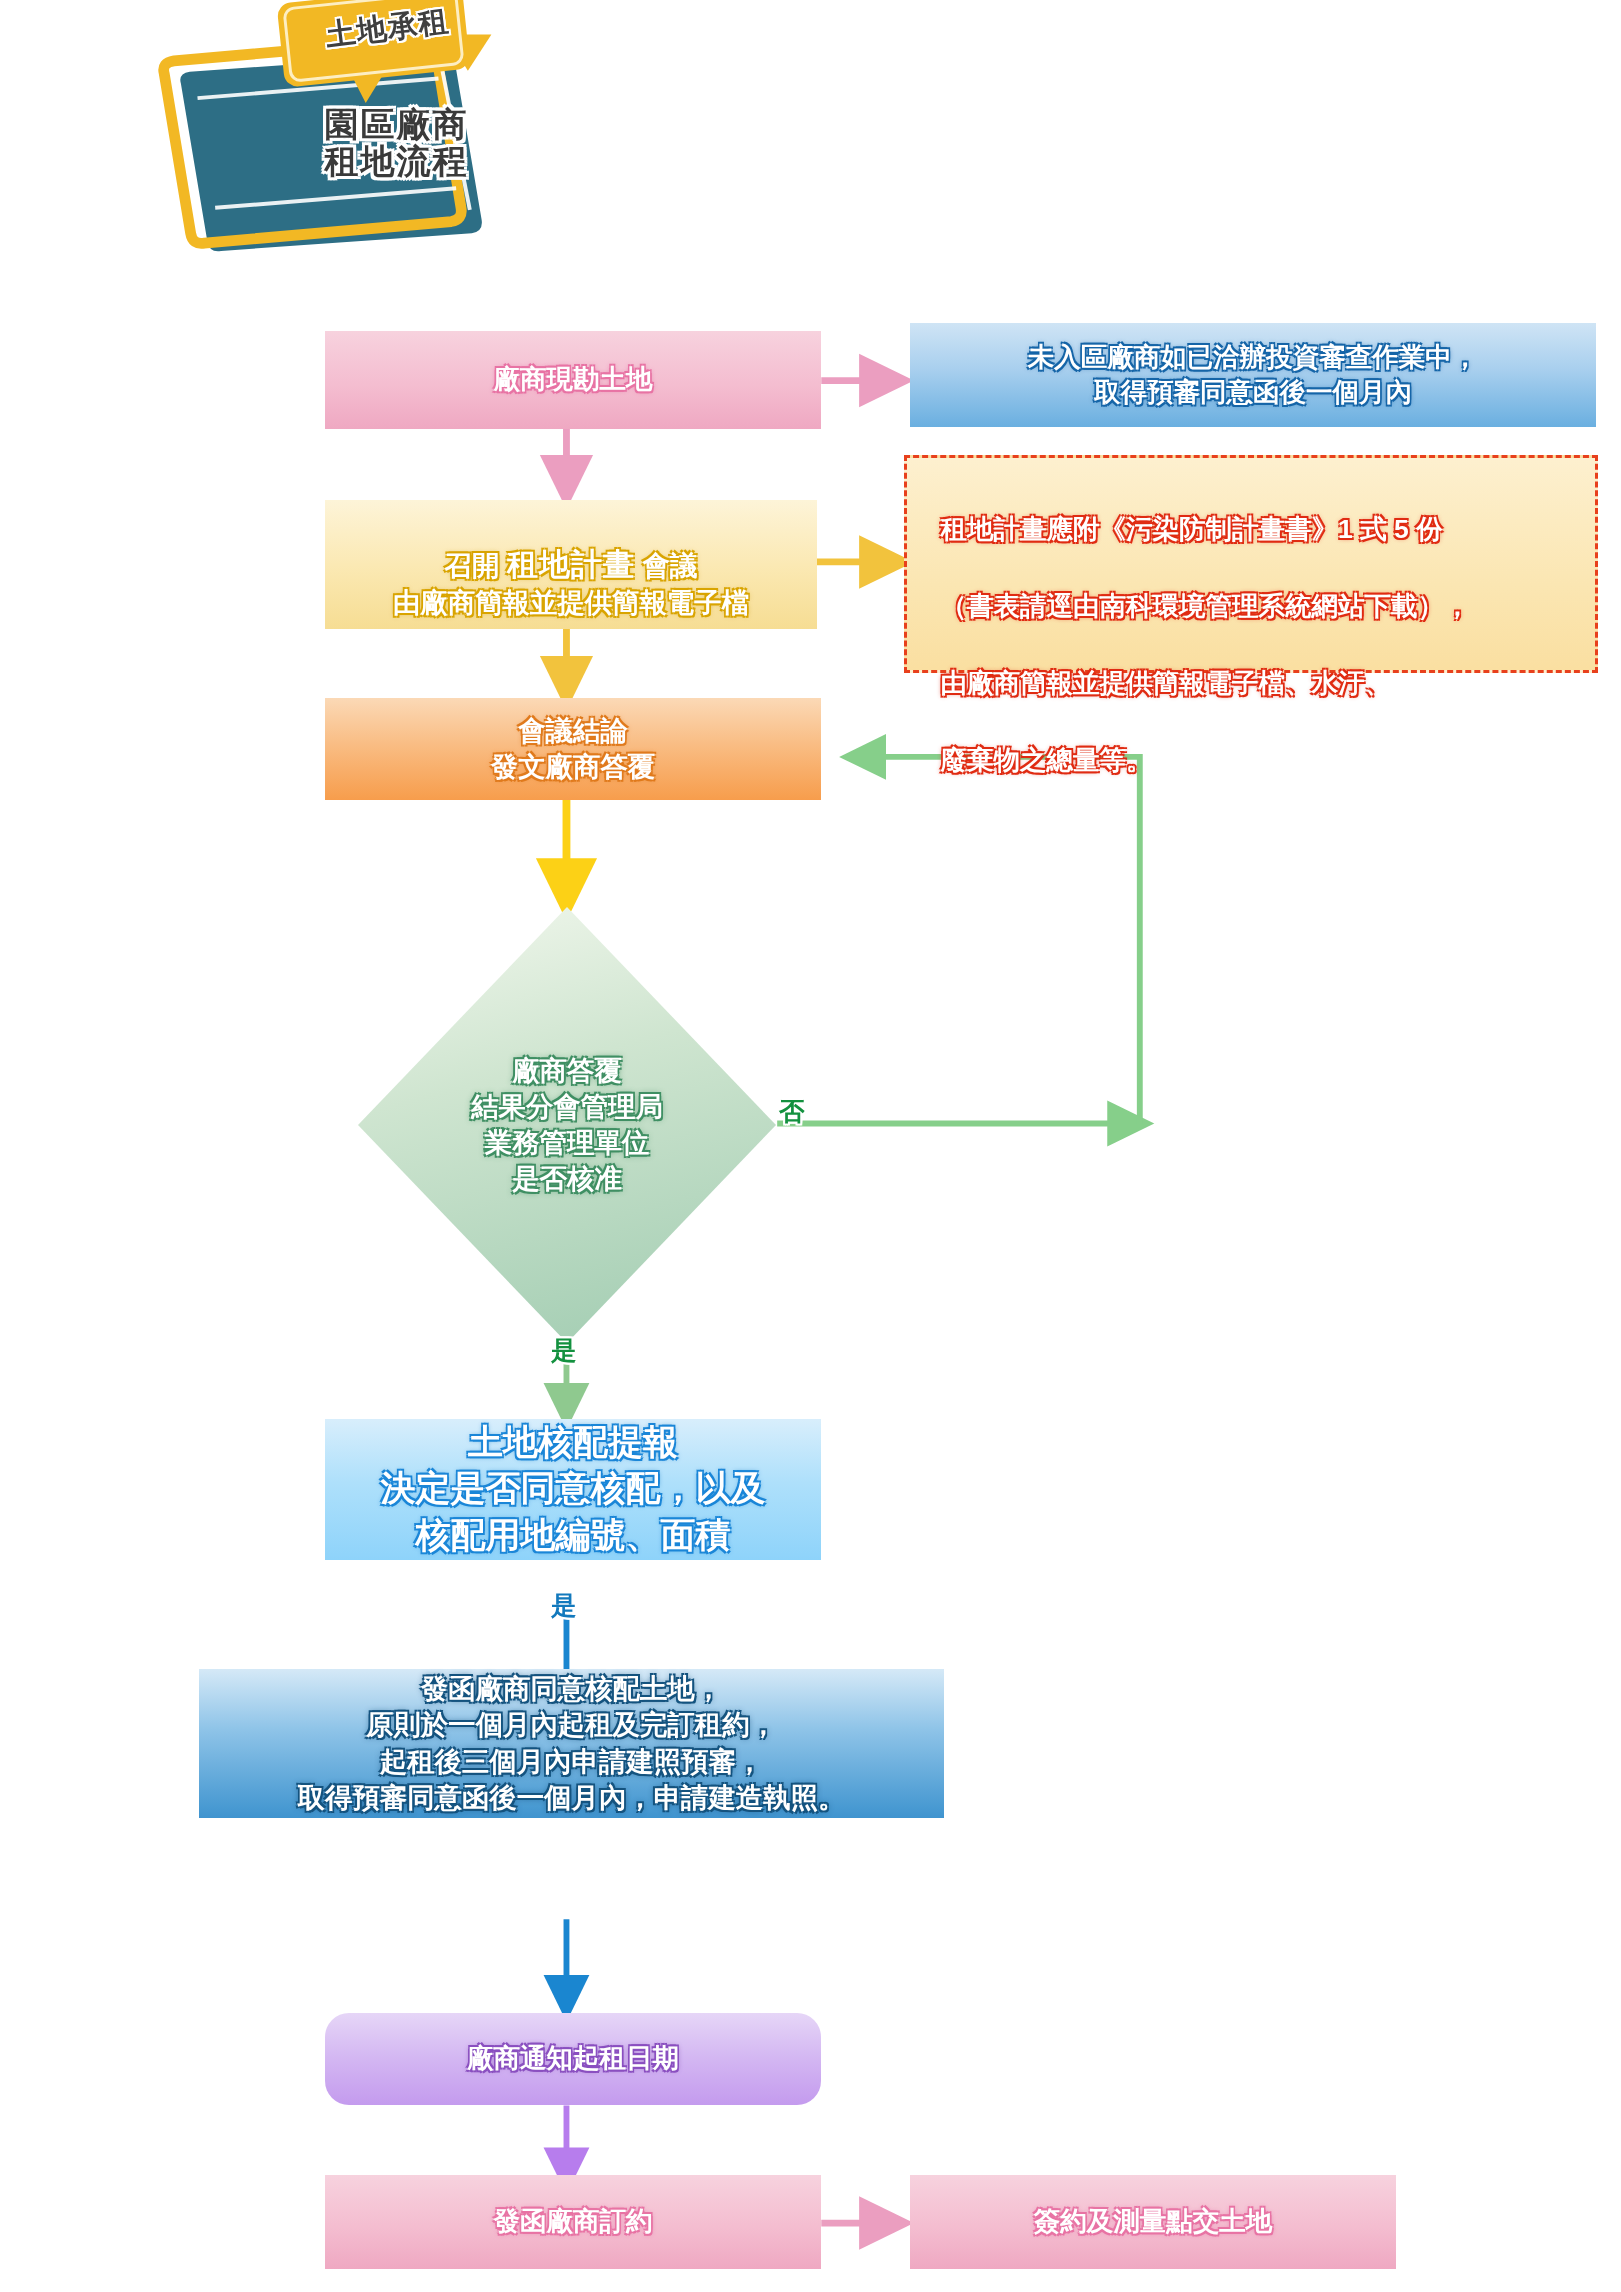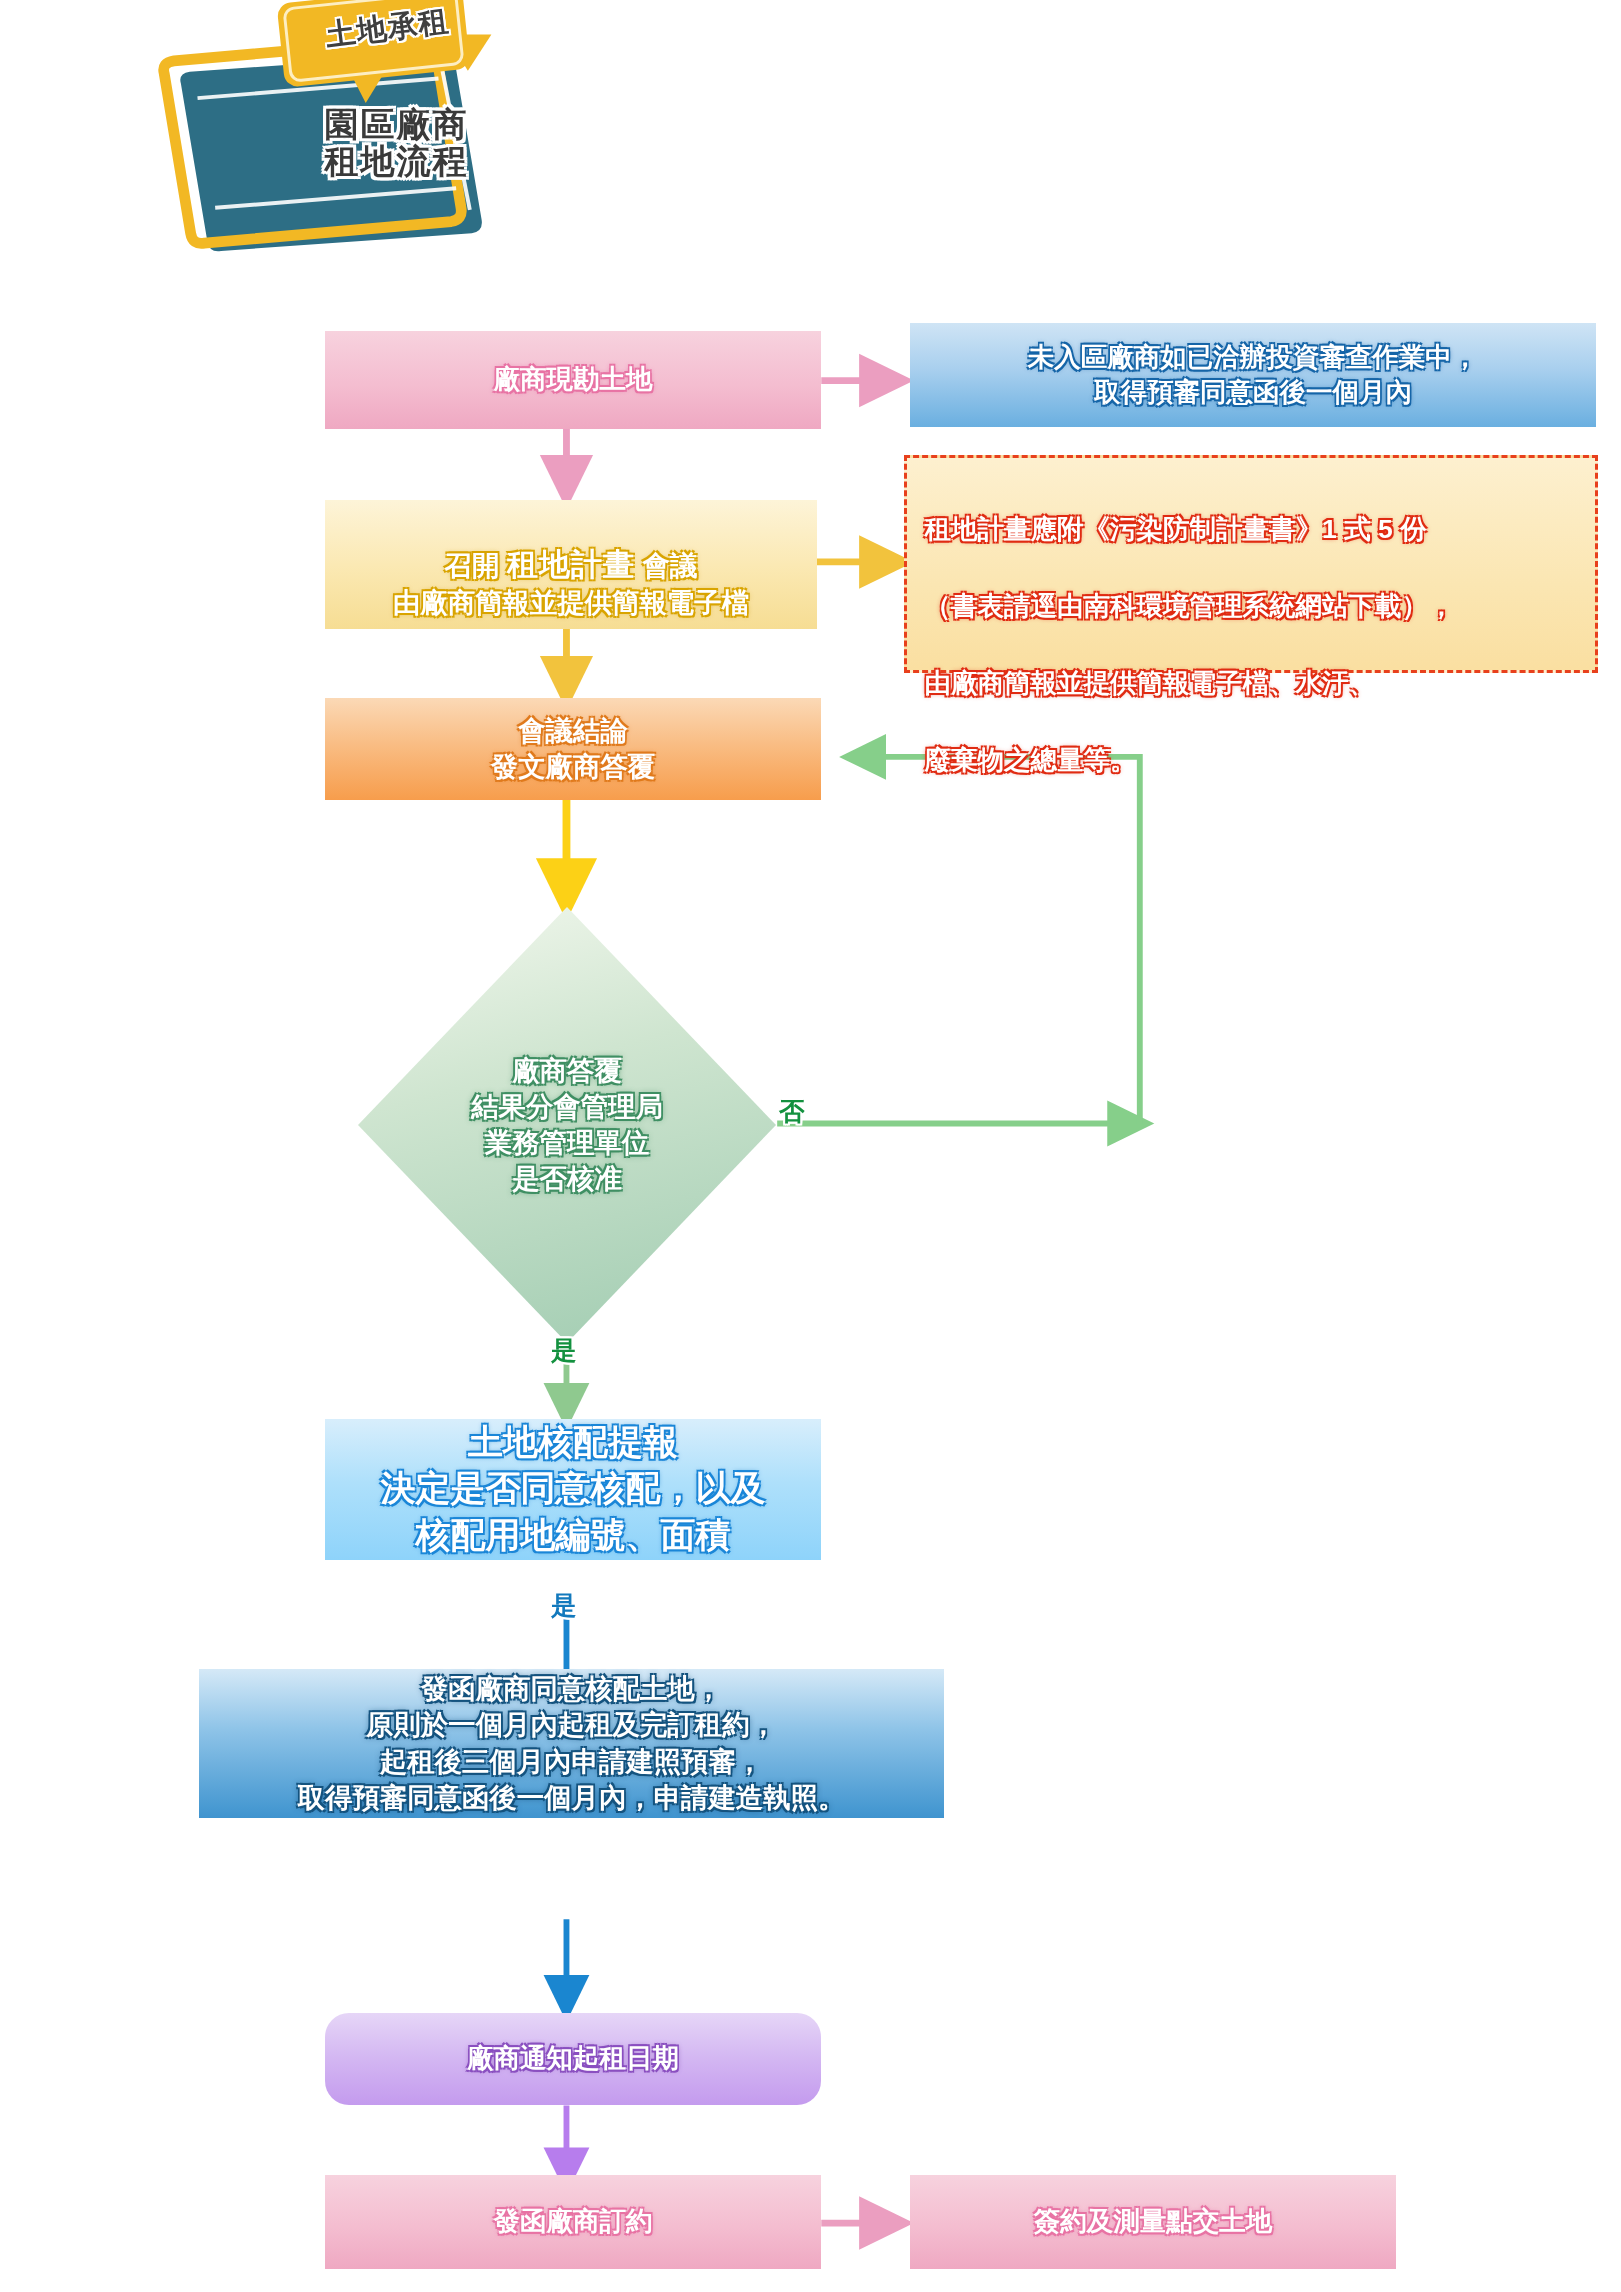--- a/index.html
+++ b/index.html
@@ -110,21 +110,21 @@
     background:linear-gradient(180deg,#fdf0cf 0%,#fbe6b2 60%,#fadfa1 100%);
     border:3.9px dashed #e8401c;
     color:#ffffff;font-size:26.5px;line-height:1.45;
     padding:13.7px 17.6px;text-align:left;align-items:flex-start;
     text-shadow:
       -1.7px -1.7px 0 #e02b12, 1.7px -1.7px 0 #e02b12,
       -1.7px 1.7px 0 #e02b12, 1.7px 1.7px 0 #e02b12,
       0 0 4.9px rgba(220,40,20,.85);
     display:block;
   }
-  .n-note .ln{display:block;}
+  .n-note .ln{display:block;margin-left:16px;}
 
   
   .n-diamond{
     position:absolute;
     display:flex;align-items:center;justify-content:center;
     color:#ffffff;font-size:27.4px;font-weight:bold;line-height:1.32;
     text-align:center;white-space:pre-line;
     background:linear-gradient(165deg,#f3f8ee 0%,#cfe5d0 38%,#9fcbb0 100%);
     clip-path:polygon(50% 0%,100% 50%,50% 100%,0% 50%);
     text-shadow:

